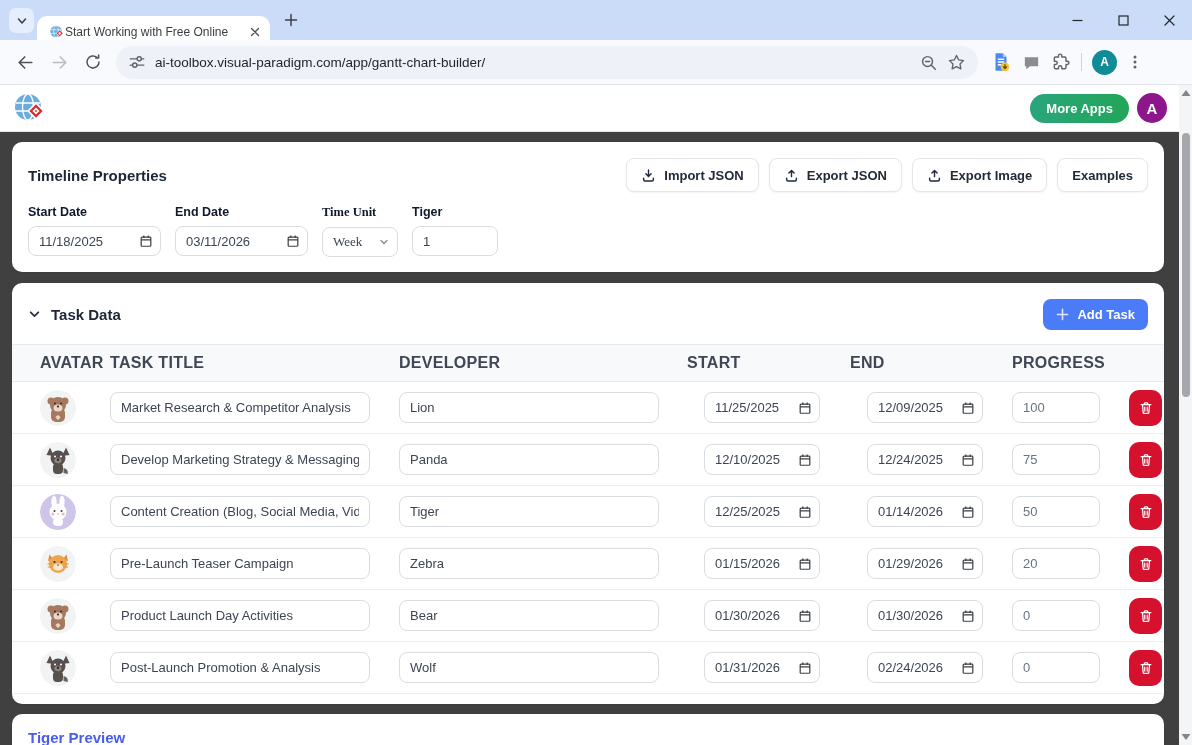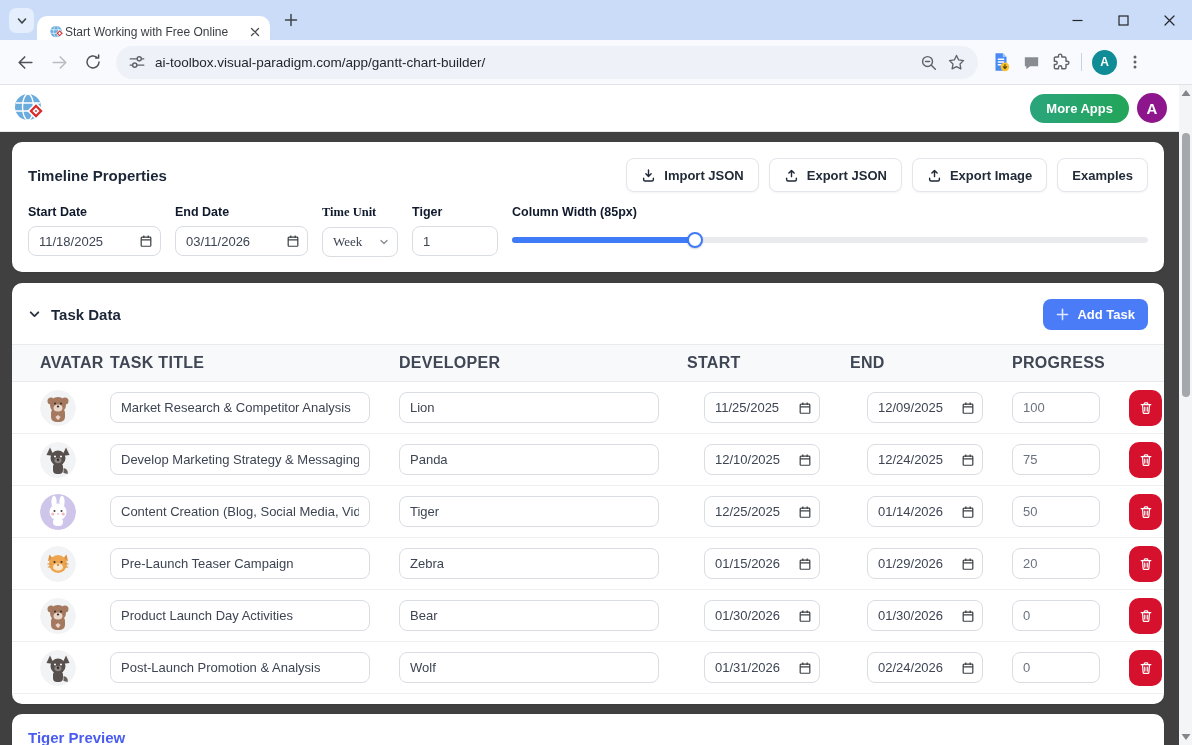--- a/index.html
+++ b/index.html
@@ -322,28 +322,20 @@
           <span>
             <svg width="10" height="10" viewBox="0 0 10 10" fill="none" stroke="#8a8f98" stroke-width="1.4" stroke-linecap="round" stroke-linejoin="round">
                 <path d="M2 3.5 5 6.5 8 3.5"></path>
               </svg>
           </span>
         </div>
       </div>
       <div class="w-step">
         <span class="field-label">Tiger</span>
         <input class="text-input" value="1" style="">
-      </div>
-      <div class="w-slider">
-        <span class="field-label">Column Width (85px)</span>
-        <div class="slider">
-          <div class="slider-track"></div>
-          <div class="slider-fill" style="width: 28.8%;"></div>
-          <div class="slider-thumb" style="left: 28.8%;"></div>
-        </div>
       </div>
     </div>
   </div>
 
   <div class="card card-tasks">
     <div class="td-head">
       <span>
         <svg width="13" height="13" viewBox="0 0 12 12" fill="none" stroke="#2c3442" stroke-width="1.7" stroke-linecap="round" stroke-linejoin="round">
             <path d="M2.5 4 6 7.5 9.5 4"></path>
           </svg>

